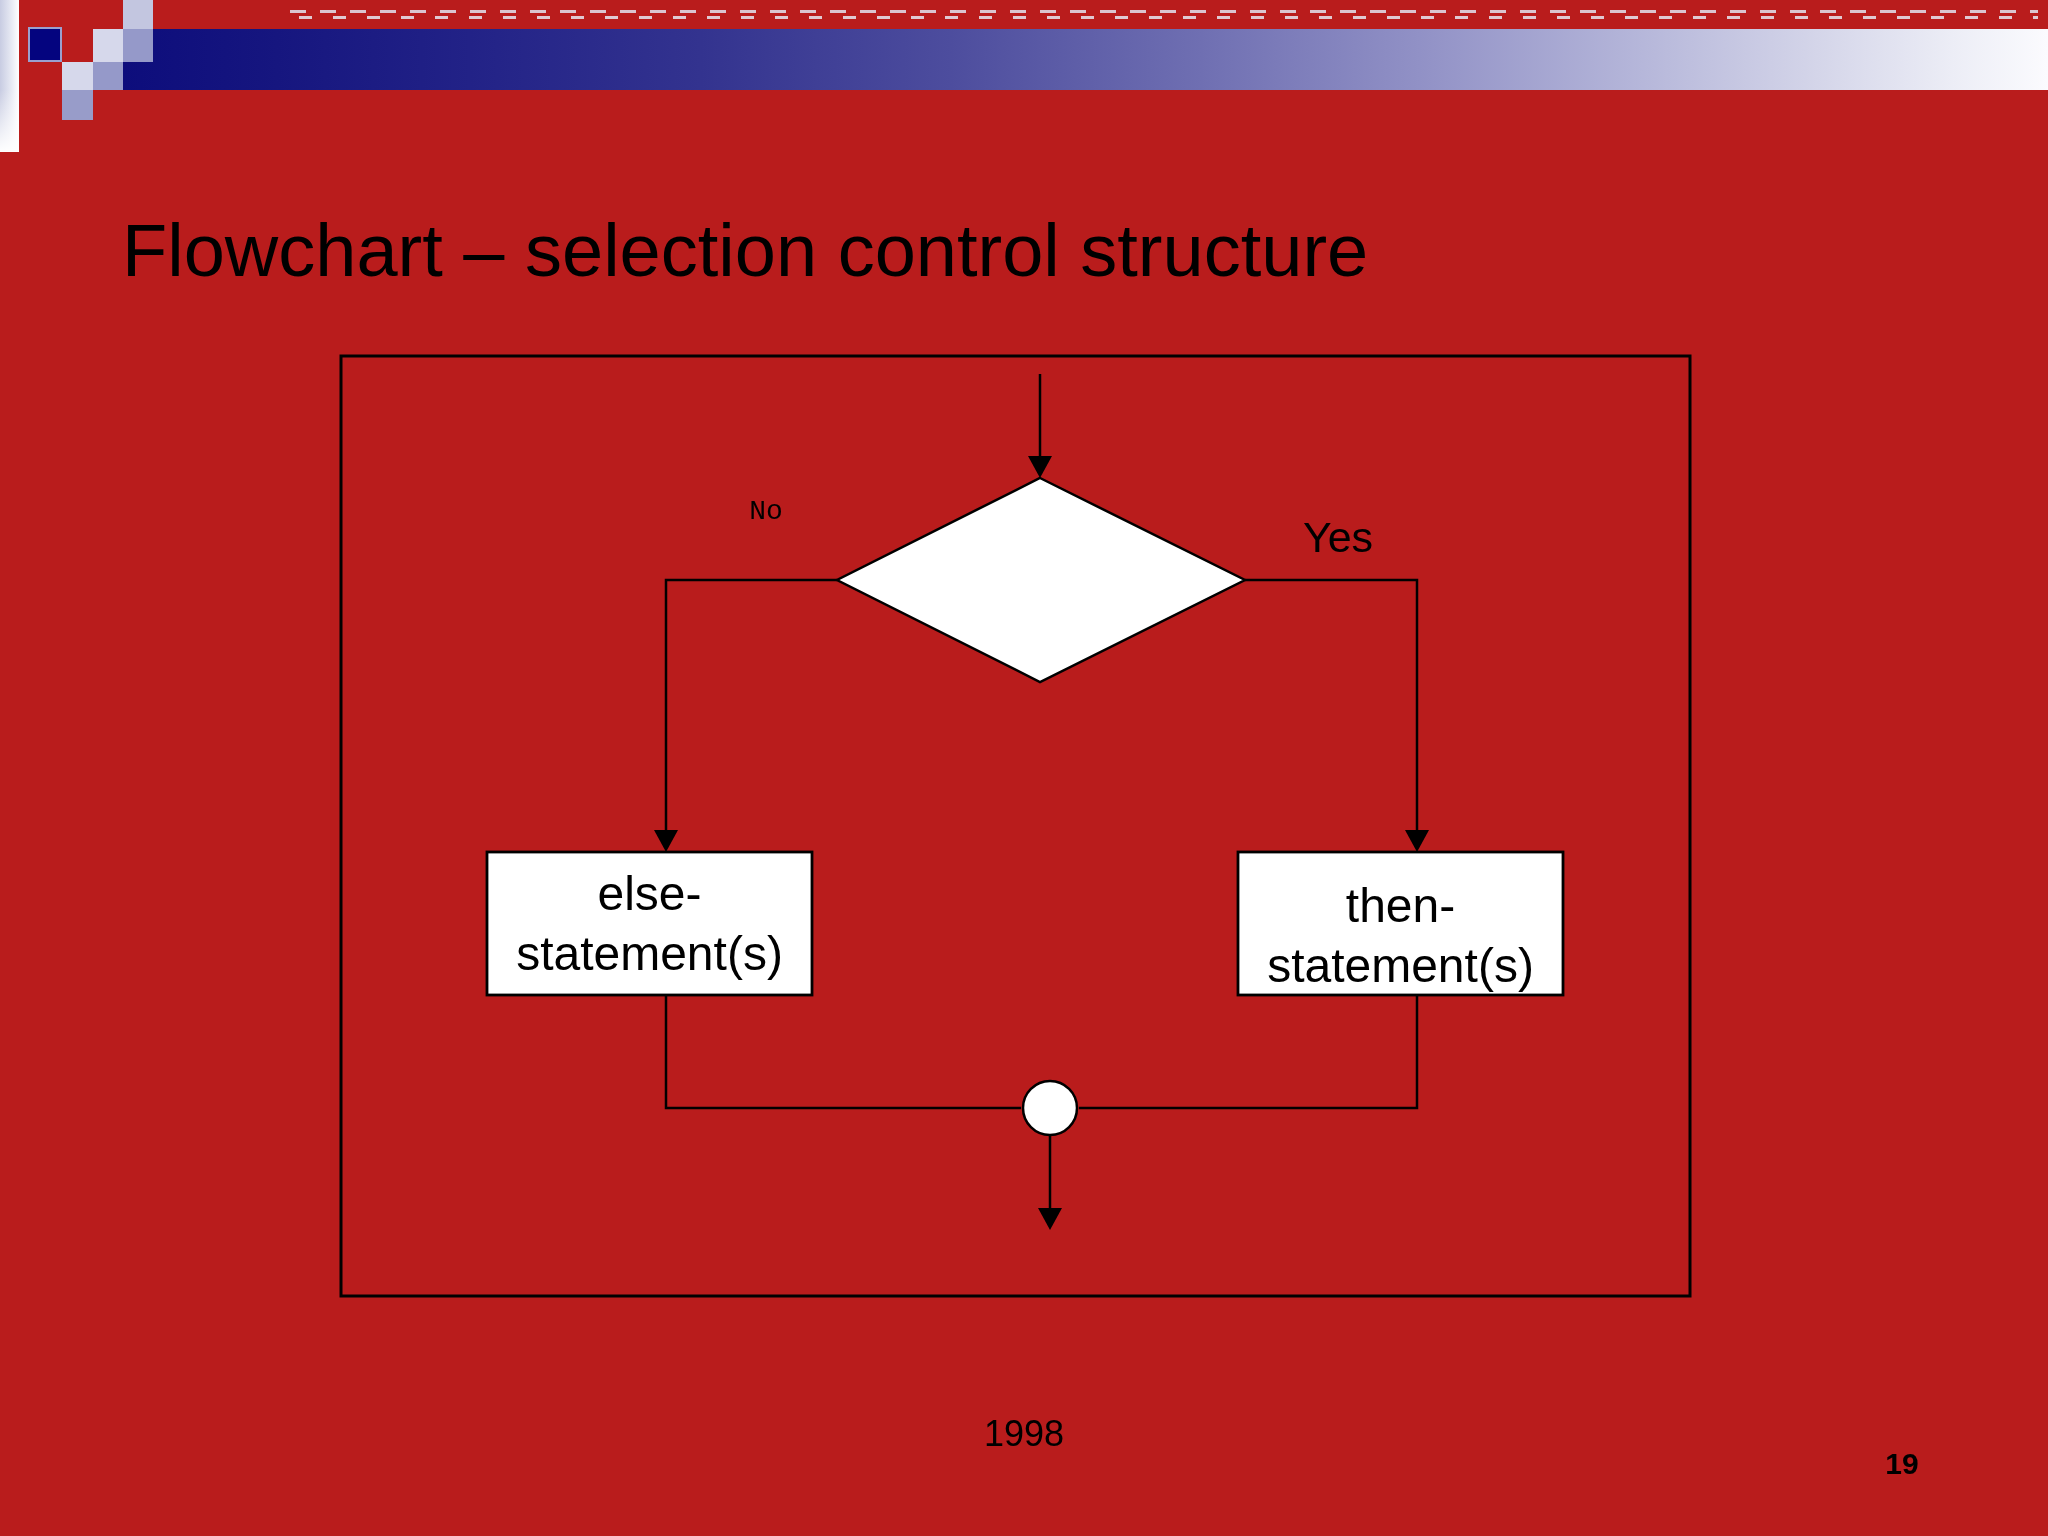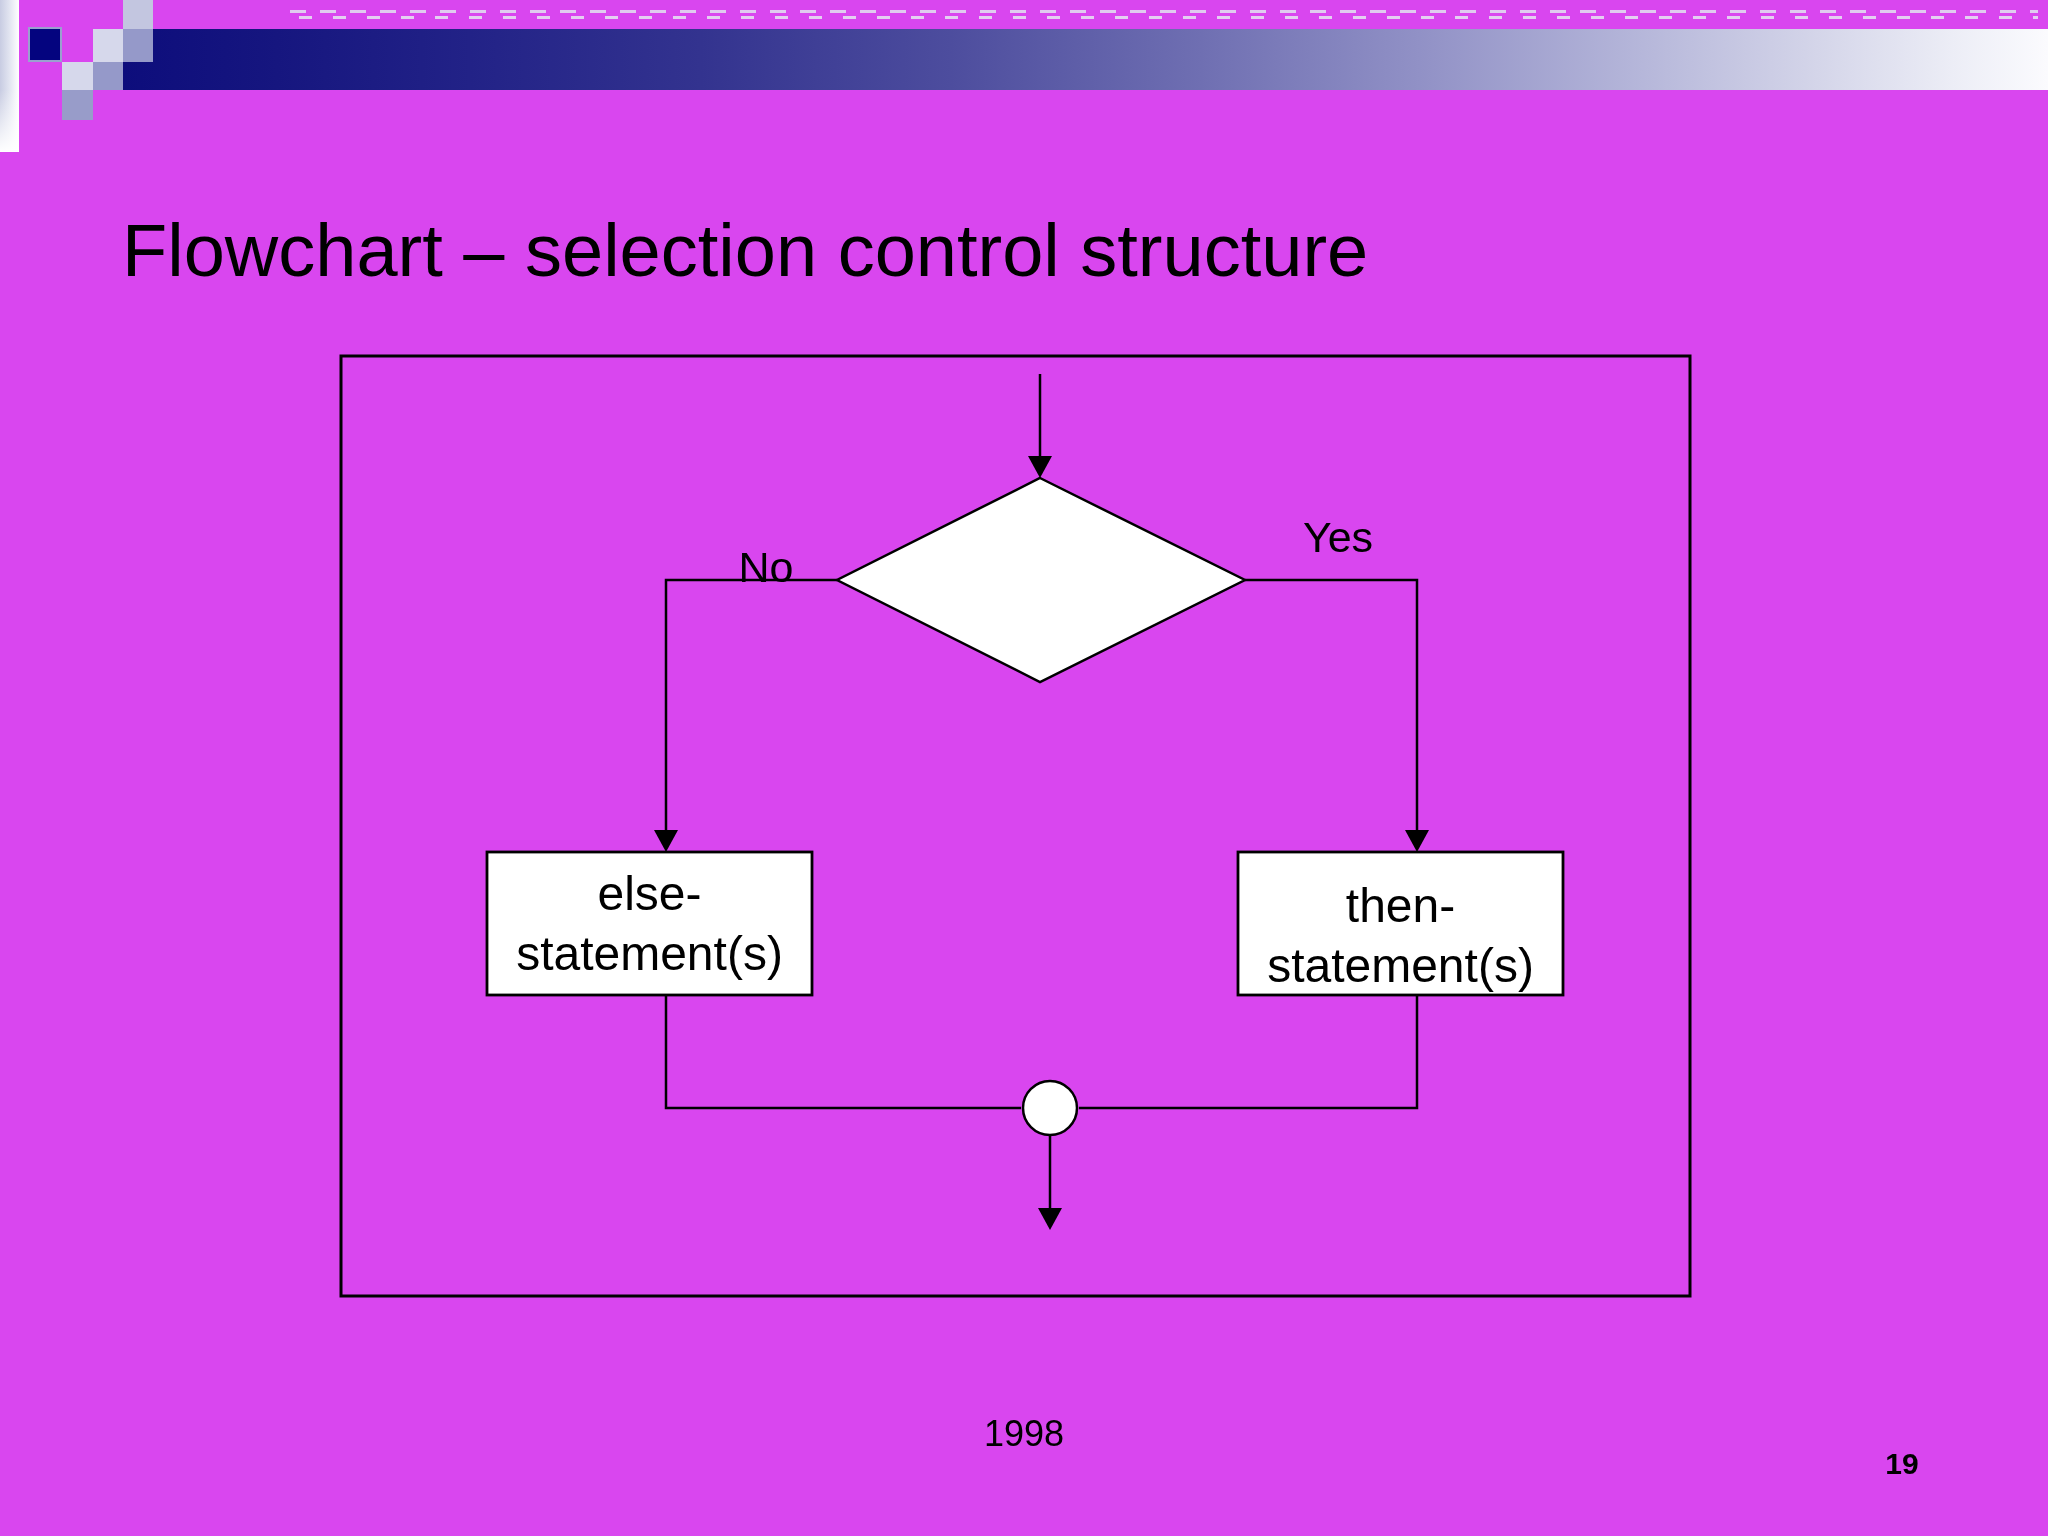--- a/index.html
+++ b/index.html
@@ -1,17 +1,17 @@
 <!DOCTYPE html>
 <html><head>
 <meta charset="utf-8">
 <style>
   html,body{margin:0;padding:0;background:#888;}
   .slide{
-    position:relative;width:2048px;height:1536px;background:#d946ef;
+    position:relative;width:2048px;height:1536px;background:#b91c1c;
     overflow:hidden;font-family:"Liberation Sans",sans-serif;color:#000;
   }
   
   .hdr-bar{
     position:absolute;left:123px;top:29px;right:0;height:61px;
     background:linear-gradient(to right,
       #0d0d7c 0%,#16167f 8%,#222287 18%,#33338f 30%,#4d4d9e 43%,
       #6f6fb2 56%,#9393c7 68%,#b6b7da 79%,#d4d5e9 88%,#ecedf6 95%,#fbfbfe 100%);
   }
   .hdr-strip{
@@ -39,21 +39,21 @@
   
   .title{
     position:absolute;left:122px;top:208px;width:1800px;
     font-size:74px;line-height:1.15;font-weight:400;letter-spacing:0;
     white-space:nowrap;
   }
   
   .fc-svg{position:absolute;left:0;top:0;}
   .fc-label{position:absolute;display:flex;align-items:center;justify-content:center;text-align:center;}
   .lbl-condition{left:837px;top:478px;width:408px;height:204px;font-size:48px;}
-  .lbl-no {left:696px; top:544px;width:140px;height:46px;font-size:43px;}
+  .lbl-no {left:696px; top:488px;width:140px;height:46px;font-size:28px;font-family:Liberation Mono, monospace;}
   .lbl-yes{left:1268px;top:514px;width:140px;height:46px;font-size:43px;}
   .lbl-box{flex-direction:column;font-size:48px;line-height:60px;}
   .lbl-else{left:487px; top:852px;width:325px;height:143px;}
   .lbl-then{left:1238px;top:852px;width:325px;height:167px;}
   
   .footer{
     position:absolute;left:624px;top:1410px;width:800px;
     text-align:center;font-size:36px;line-height:48px;
   }
   .page-number{

